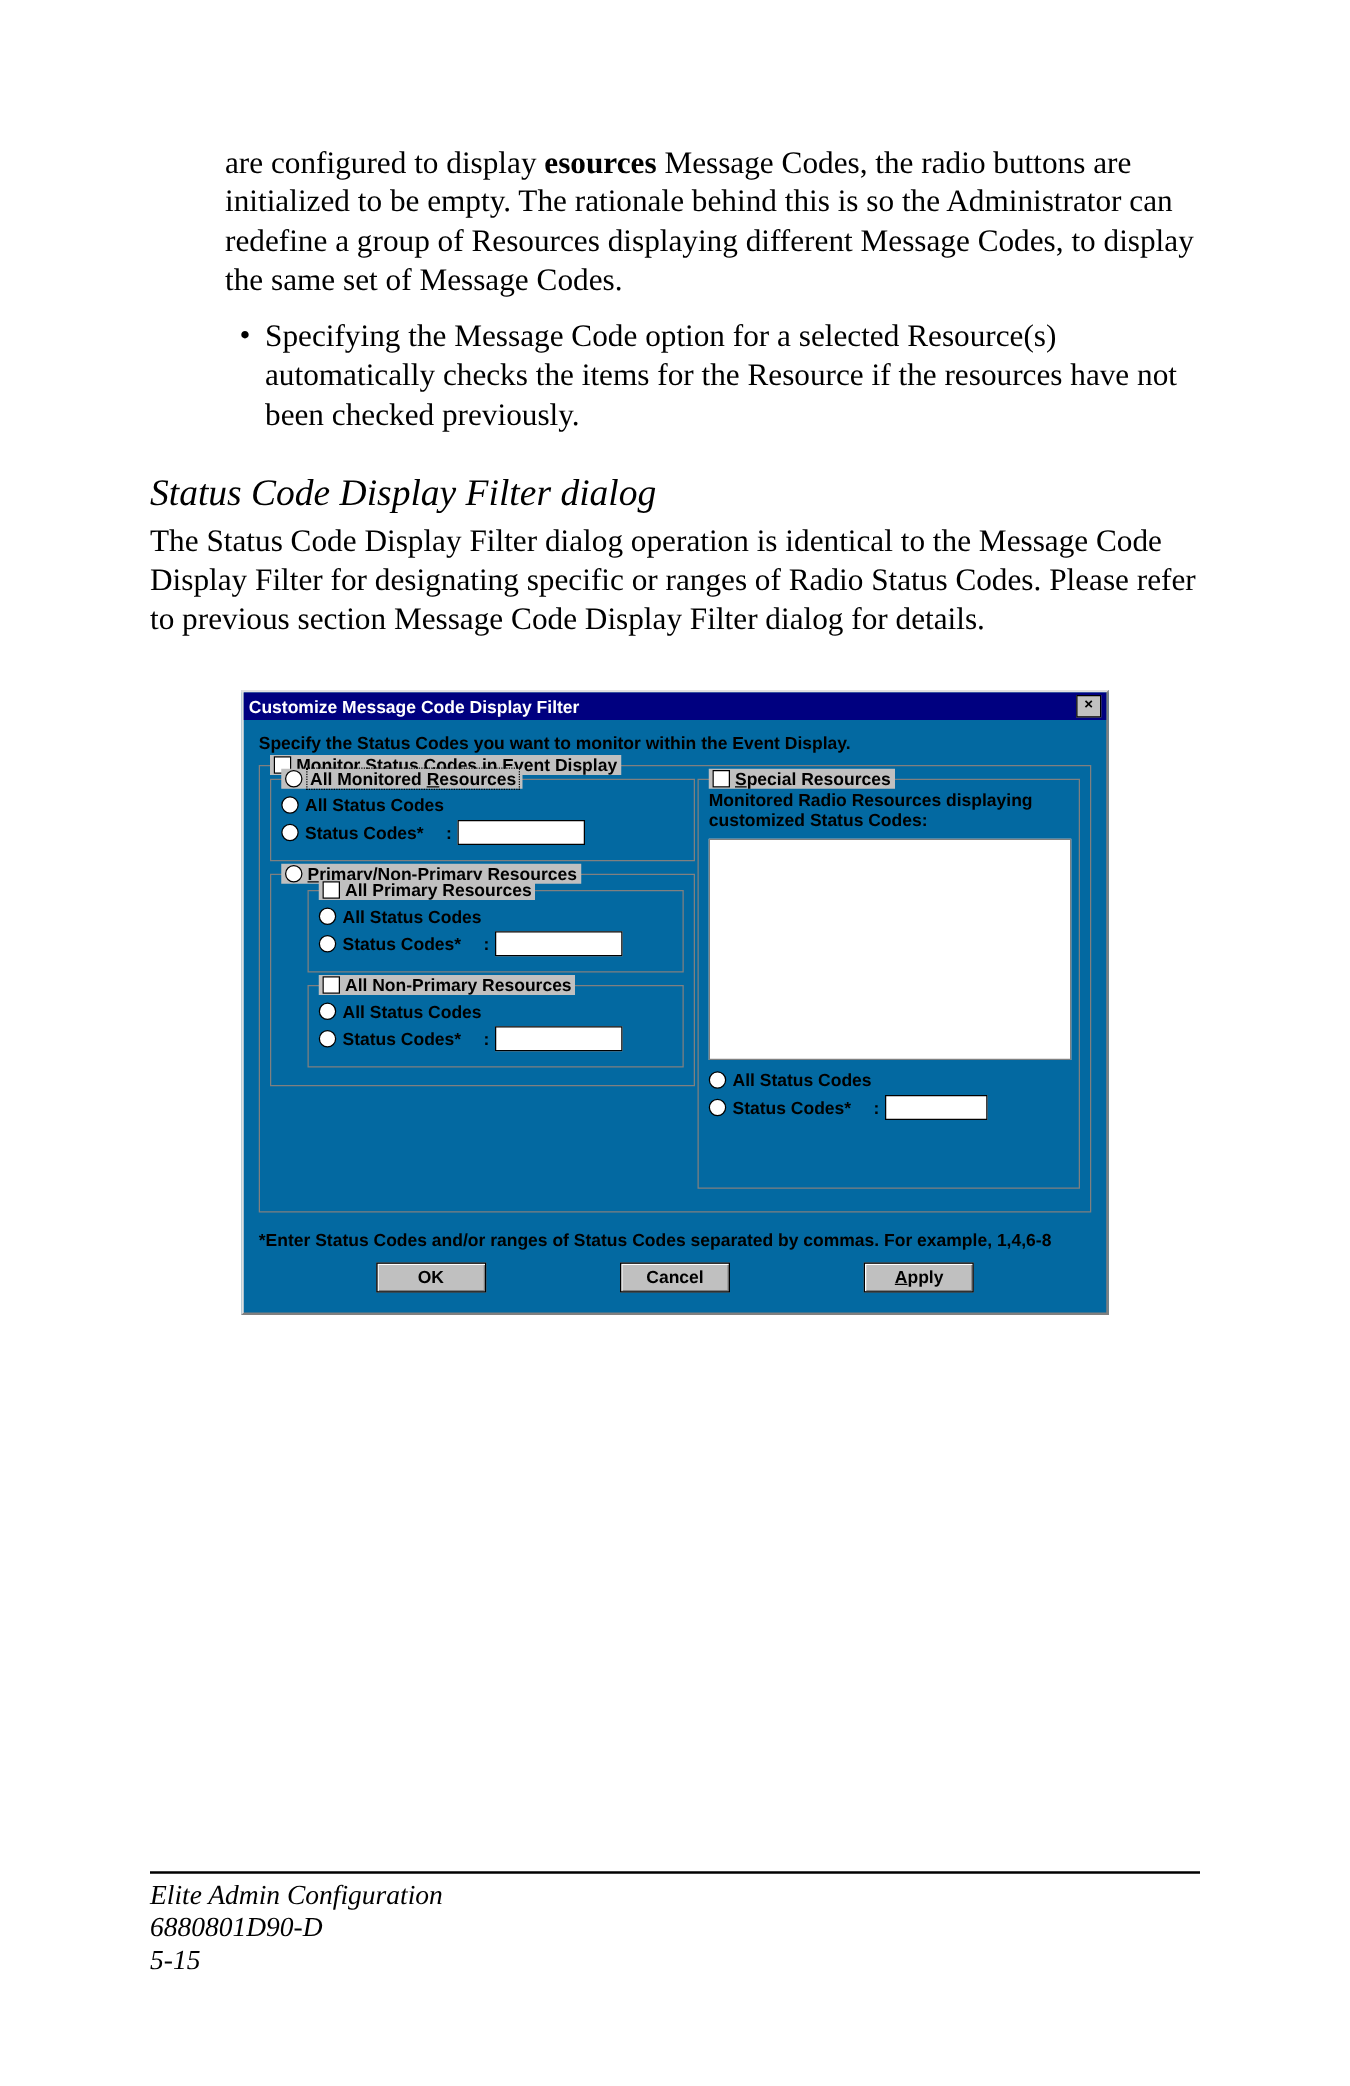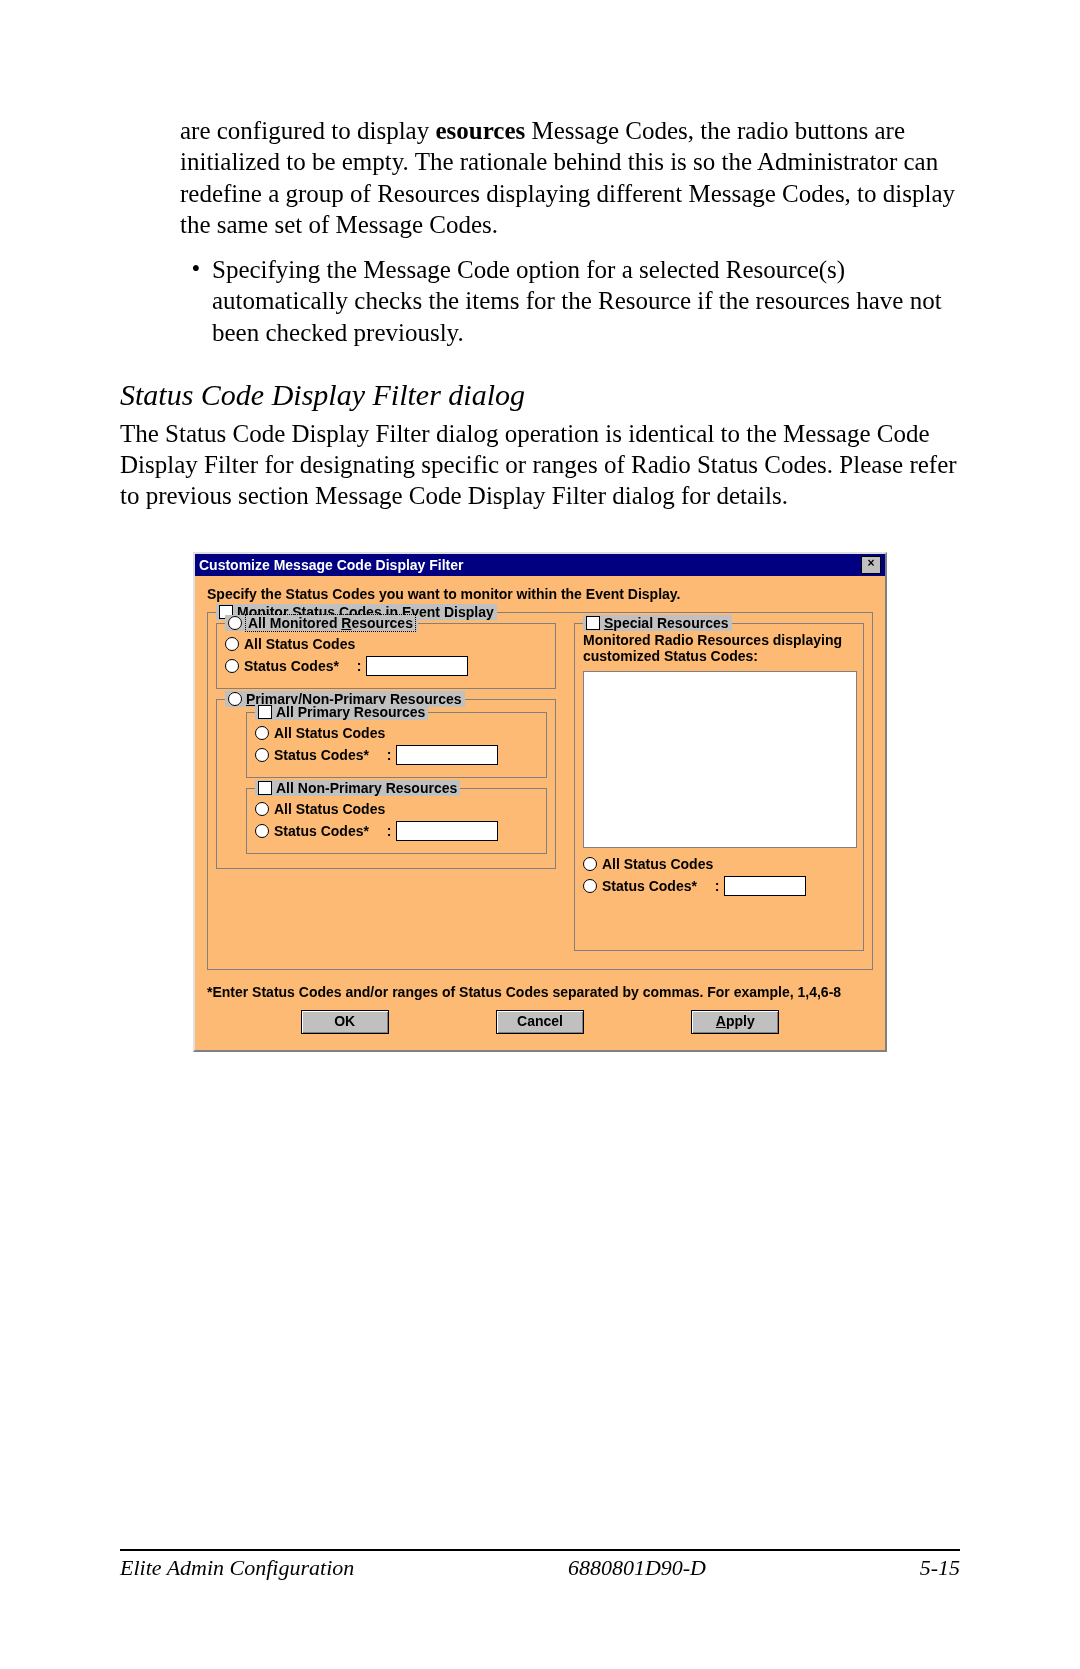--- a/index.html
+++ b/index.html
@@ -42,21 +42,21 @@
     margin: 30px 0 6px 0;
   }
   .bold { font-weight: bold; }
 
   .dialog {
     margin: 40px auto 0 auto;
     width: 690px;
     border: 2px solid #808080;
     border-top-color: #e0e0e0;
     border-left-color: #e0e0e0;
-    background: #fdba74;
+    background: #0369a1;
     font-family: Arial, Helvetica, sans-serif;
     font-size: 14px;
     font-weight: bold;
     color: #000;
   }
   .titlebar {
     background: #000080;
     color: #fff;
     display: flex;
     align-items: center;
@@ -97,21 +97,21 @@
     left: 8px;
     background: #c0c0c0;
     padding: 0 3px;
     font-size: 14px;
     display:flex;
     align-items:center;
     gap:4px;
   }
   .cols {
     display: flex;
-    gap: 18px;
+    gap: 2px;
     justify-content: space-between;
   }
   .left-col { flex: 0 0 340px; }
   .right-col { flex: 1; }
   .sub-group {
     border: 1px solid #808080;
     position: relative;
     padding: 8px 8px 8px 8px;
     margin-bottom: 10px;
   }
@@ -171,20 +171,21 @@
     position: absolute;
     left: 120px;
     right: 120px;
     bottom: 88px;
     border-top: 2px solid #000;
     padding-top: 4px;
     display:flex;
     justify-content: space-between;
     font-size: 22px;
     font-style: italic;
+    flex-direction: column;
   }
   .footer .c { font-style: italic; }
   .footer .r { font-style: italic; }
   .small-text{font-size:14px;}
 </style>
 </head>
 <body>
 
 <div class="page">
   <div class="indent">

